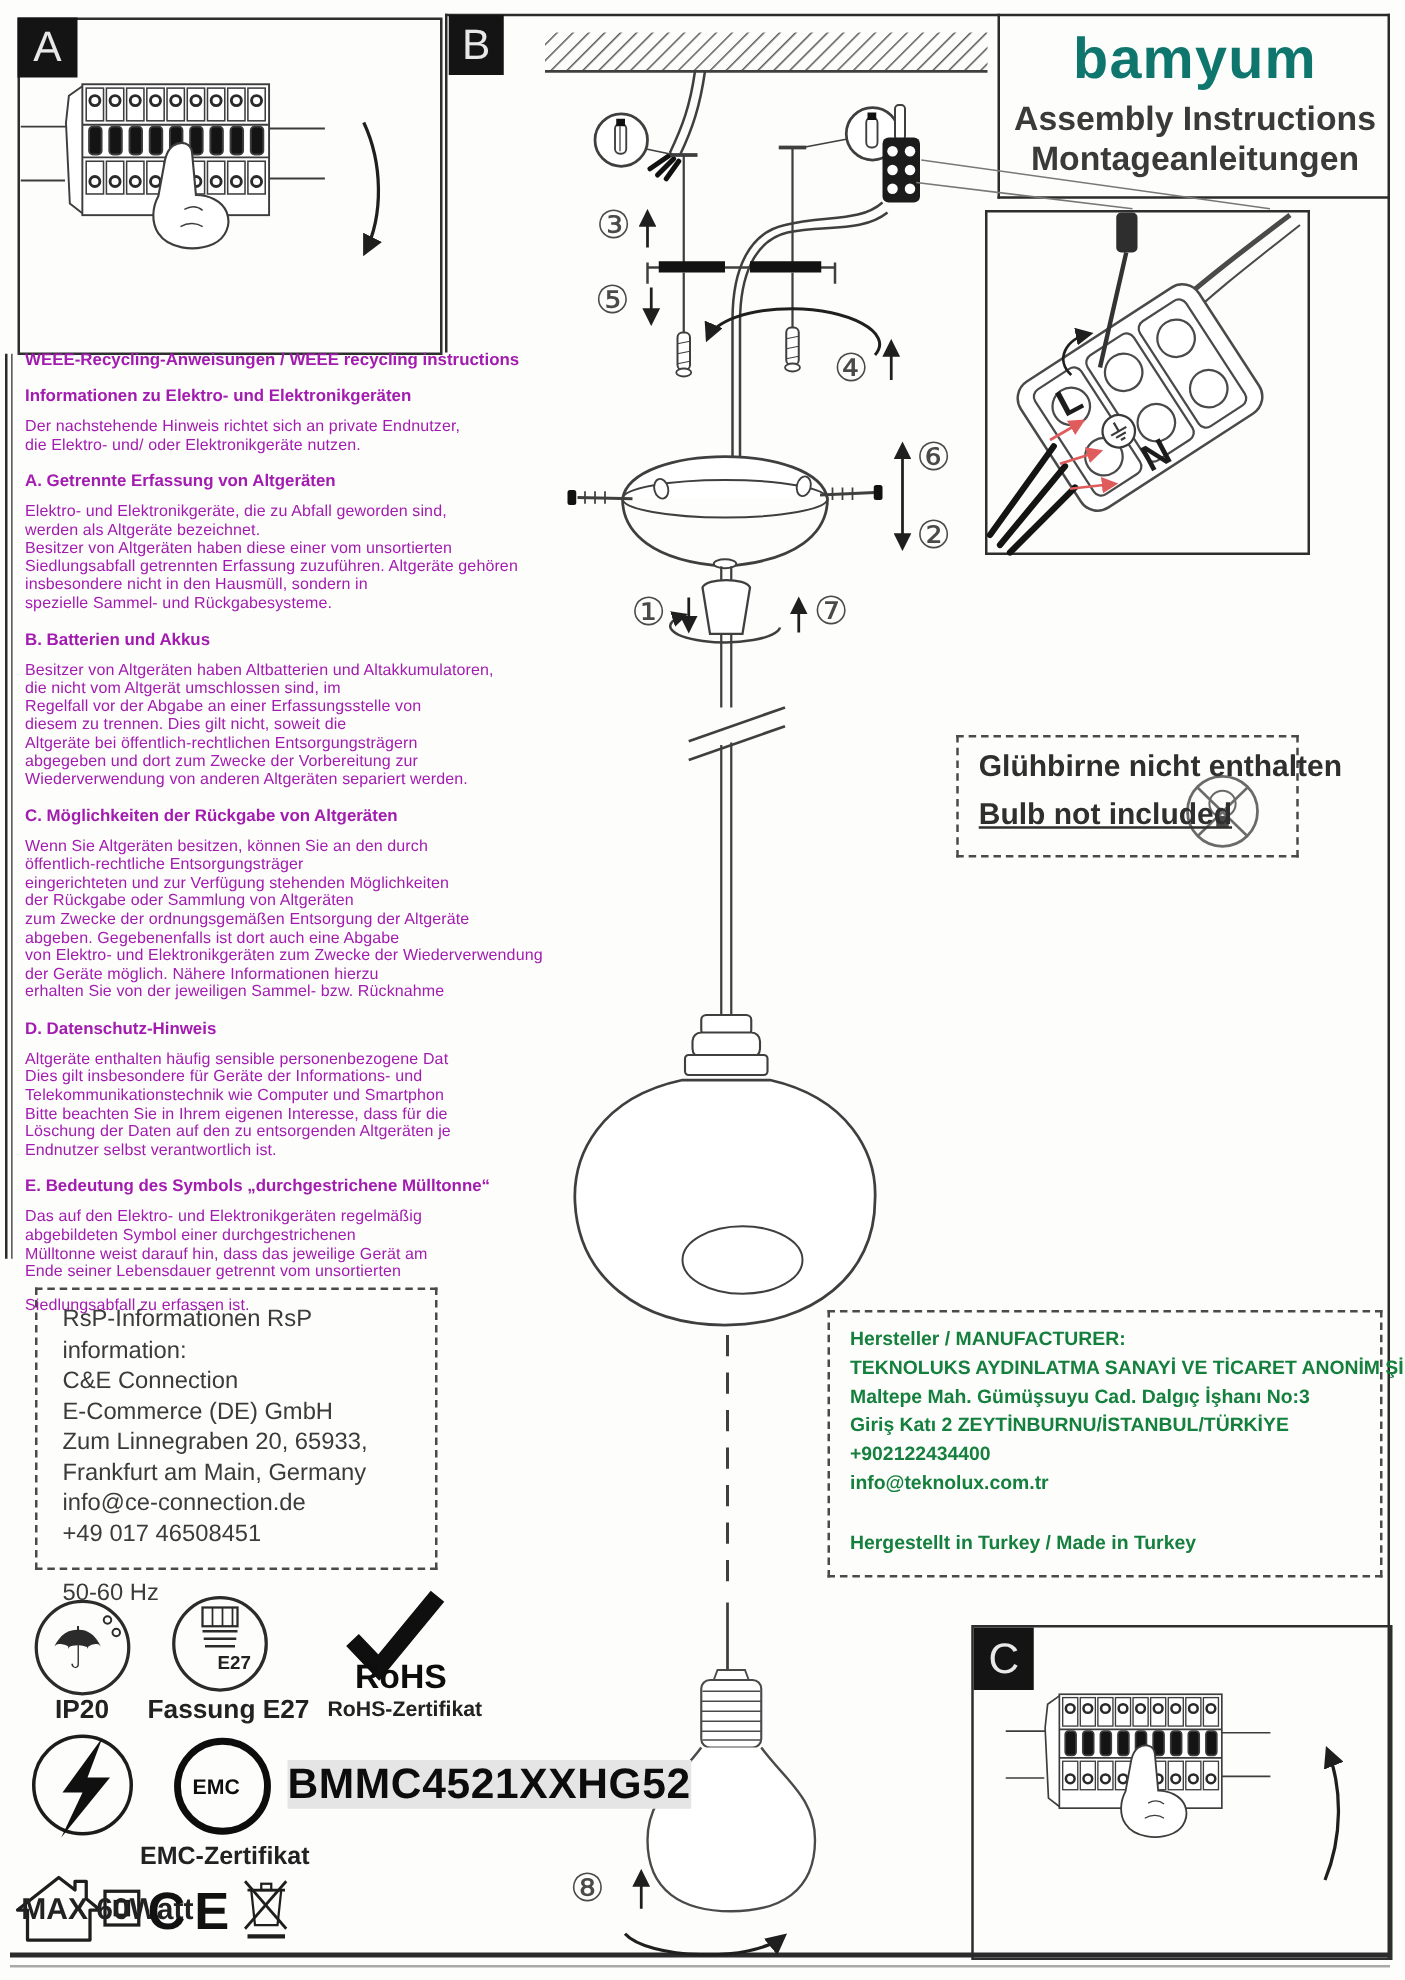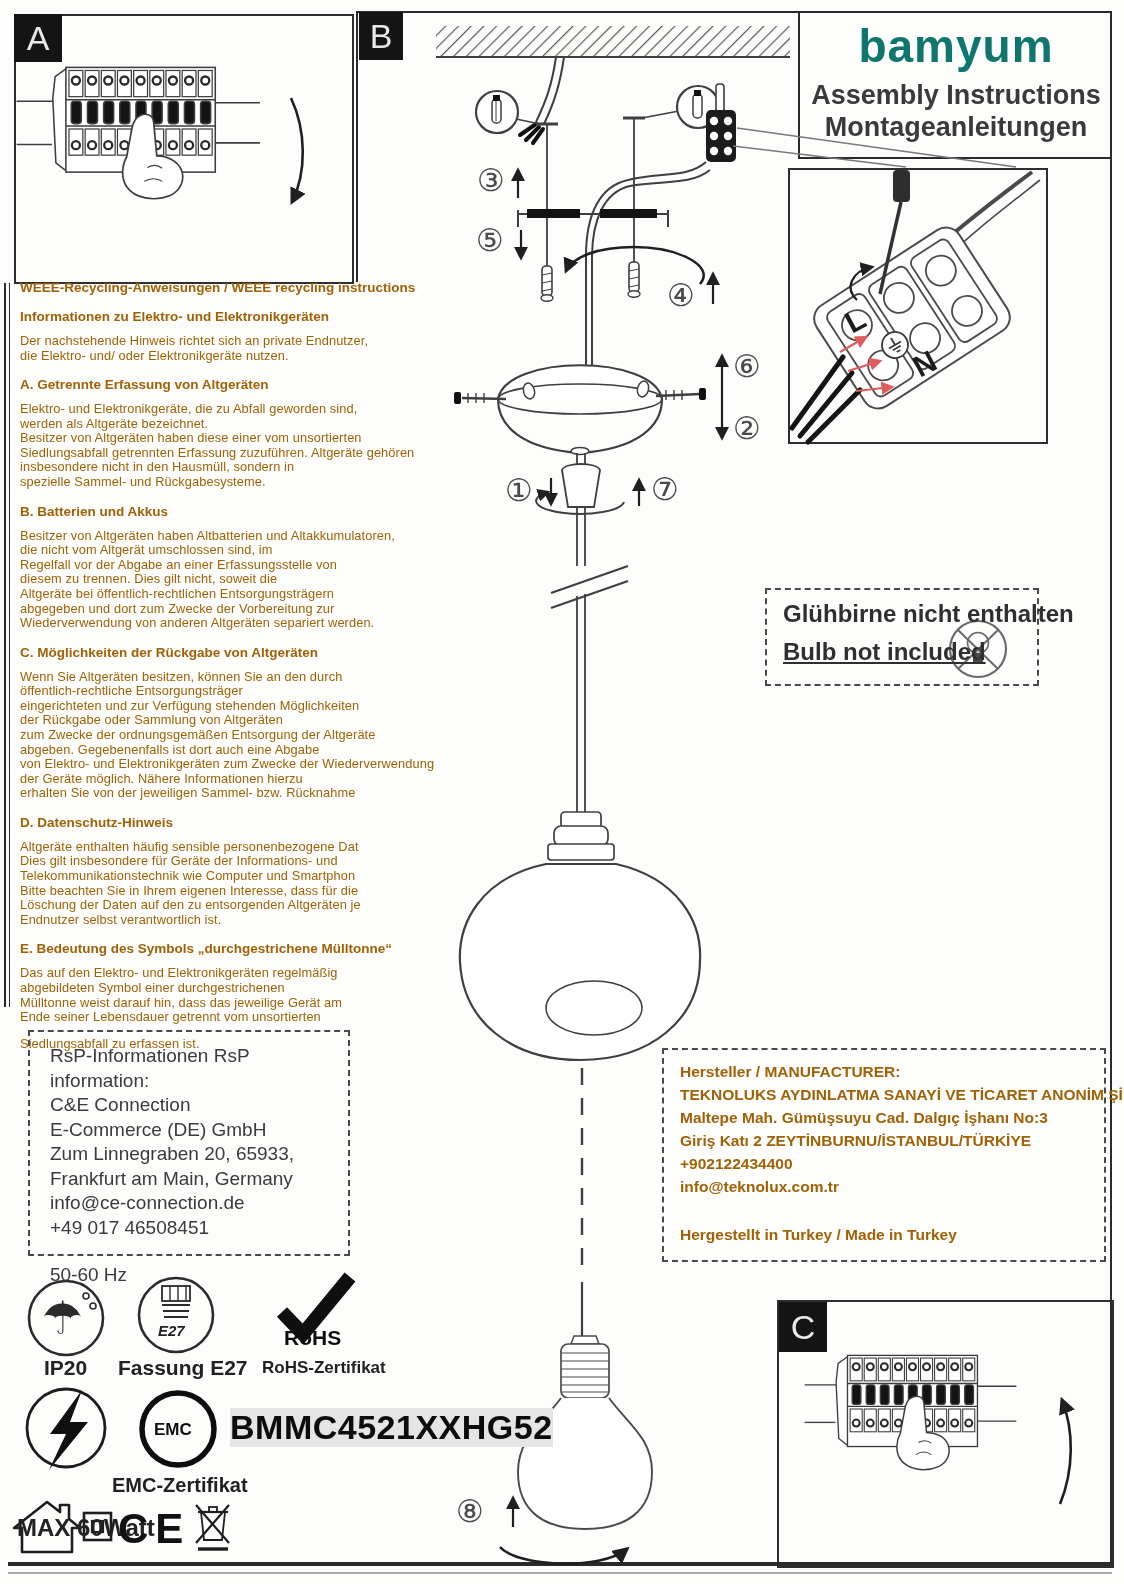--- a/index.html
+++ b/index.html
@@ -10,33 +10,33 @@
   .ln{position:absolute;background:#2b2b2b;z-index:2;}
   .box{position:absolute;border:2px solid #2e2e2e;z-index:2;background:transparent;}
   .dash{position:absolute;border:2.5px dashed #4a4a4a;z-index:2;background:#fdfdfc;}
   .lbl{position:absolute;background:#141414;color:#e8e8e8;z-index:6;display:flex;
        align-items:center;justify-content:center;font-size:34px;font-weight:300;}
   .step{position:absolute;z-index:6;font-size:31px;color:#4a4a4a;line-height:1;
         font-family:"DejaVu Sans",sans-serif;}
   .hdr{position:absolute;z-index:6;text-align:center;}
   .brand{font-size:46px;font-weight:bold;letter-spacing:1px;line-height:1.05;}
   .hdr-sub{font-size:27px;font-weight:600;color:#3a3a3a;line-height:1.18;margin-top:10px;}
-  .weee{position:absolute;left:20px;top:280px;width:432px;z-index:6;color:#a16207;}
+  .weee{position:absolute;left:20px;top:280px;width:432px;z-index:6;color:#a21caf;}
   .weee h1{font-size:13.5px;margin:0 0 12px 0;}
   .weee h2{font-size:13.5px;margin:14px 0 10px 0;}
   .weee h2:empty{display:none;margin:0;}
   .weee p{font-size:12.8px;line-height:1.14;margin:0 0 6px 0;white-space:pre-line;
           letter-spacing:.1px;font-weight:500;}
   .notice-t{font-size:24px;font-weight:600;color:#2f2f2f;z-index:6;}
   .rsp{position:absolute;left:28px;top:1030px;width:318px;height:220px;z-index:6;
        padding:14px 0 0 22px;box-sizing:border-box;}
   .rsp div{font-size:19px;font-weight:400;color:#3b3b3b;line-height:24.5px;}
   .mfr{position:absolute;left:662px;top:1048px;width:440px;height:210px;z-index:6;
        padding:12px 0 0 18px;box-sizing:border-box;}
-  .mfr div{font-size:15.5px;font-weight:700;color:#a16207;line-height:23px;white-space:nowrap;}
+  .mfr div{font-size:15.5px;font-weight:700;color:#15803d;line-height:23px;white-space:nowrap;}
   .cap{position:absolute;z-index:6;font-weight:700;color:#222;white-space:nowrap;}
   .code{position:absolute;z-index:6;font-size:34px;font-weight:700;color:#0c0c0c;
         background:#e5e5e5;letter-spacing:.5px;}
 </style>
 </head>
 <body>
 
 <div class="page">
 
   <div class="box" style="left:14px;top:14px;width:336px;height:266px;"></div>
@@ -145,23 +145,23 @@
   <span class="step" style="left:477px;top:165px;">③</span>
   <span class="step" style="left:476px;top:225px;">⑤</span>
   <span class="step" style="left:667px;top:280px;">④</span>
   <span class="step" style="left:733px;top:351px;">⑥</span>
   <span class="step" style="left:733px;top:413px;">②</span>
   <span class="step" style="left:505px;top:475px;">①</span>
   <span class="step" style="left:651px;top:474px;">⑦</span>
   <span class="step" style="left:456px;top:1496px;">⑧</span>
 
   <span class="cap" style="left:44px;top:1356px;font-size:21px;">IP20</span>
-  <span class="cap" style="left:158px;top:1322px;font-size:15px;font-style:italic;">E27</span>
+  <span class="cap" style="left:174px;top:1322px;font-size:15px;">E27</span>
   <span class="cap" style="left:118px;top:1356px;font-size:21px;">Fassung E27</span>
-  <span class="cap" style="left:284px;top:1326px;font-size:21px;color:#0d0d0d;">RoHS</span>
+  <span class="cap" style="left:284px;top:1326px;font-size:27px;color:#0d0d0d;">RoHS</span>
   <span class="cap" style="left:262px;top:1358px;font-size:17px;">RoHS-Zertifikat</span>
   <span class="cap" style="left:17px;top:1474px;font-size:24px;margin-top:40px;">MAX 60Watt</span>
   <span class="cap" style="left:154px;top:1420px;font-size:17px;color:#0d0d0d;">EMC</span>
   <span class="cap" style="left:112px;top:1474px;font-size:20px;">EMC-Zertifikat</span>
   <span class="cap" style="left:118px;top:1505px;font-size:42px;letter-spacing:7px;color:#111;">CE</span>
   <span class="code" style="left:230px;top:1408px;">BMMC4521XXHG52</span>
 
   <svg class="art" width="1124" height="1584" viewBox="0 0 1124 1584">
     <defs>
       <pattern id="hatch" width="9" height="9" patternUnits="userSpaceOnUse" patternTransform="rotate(45)">

